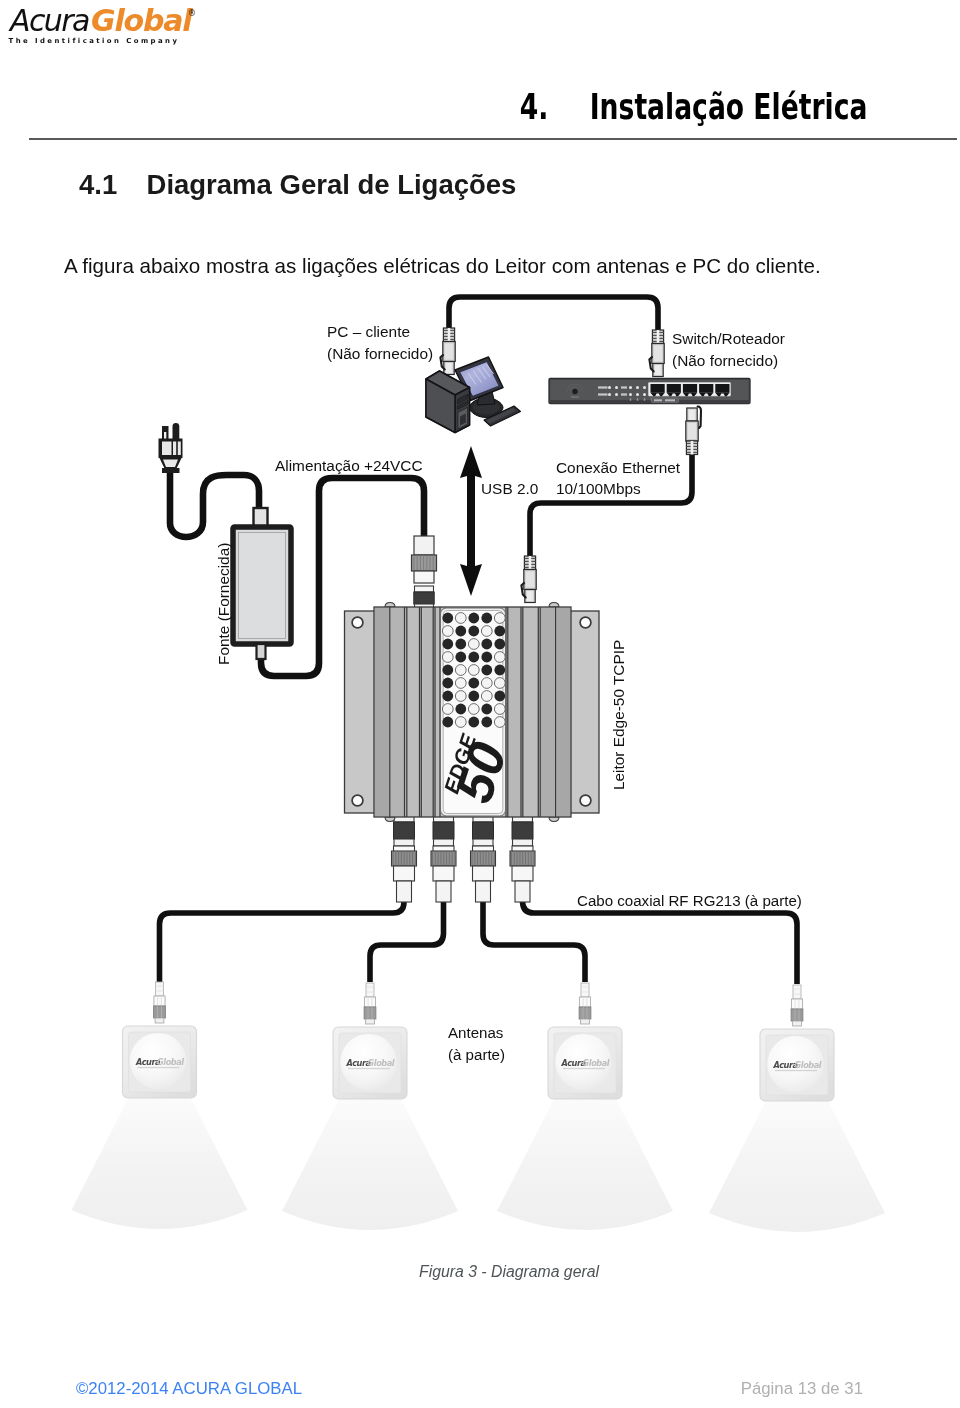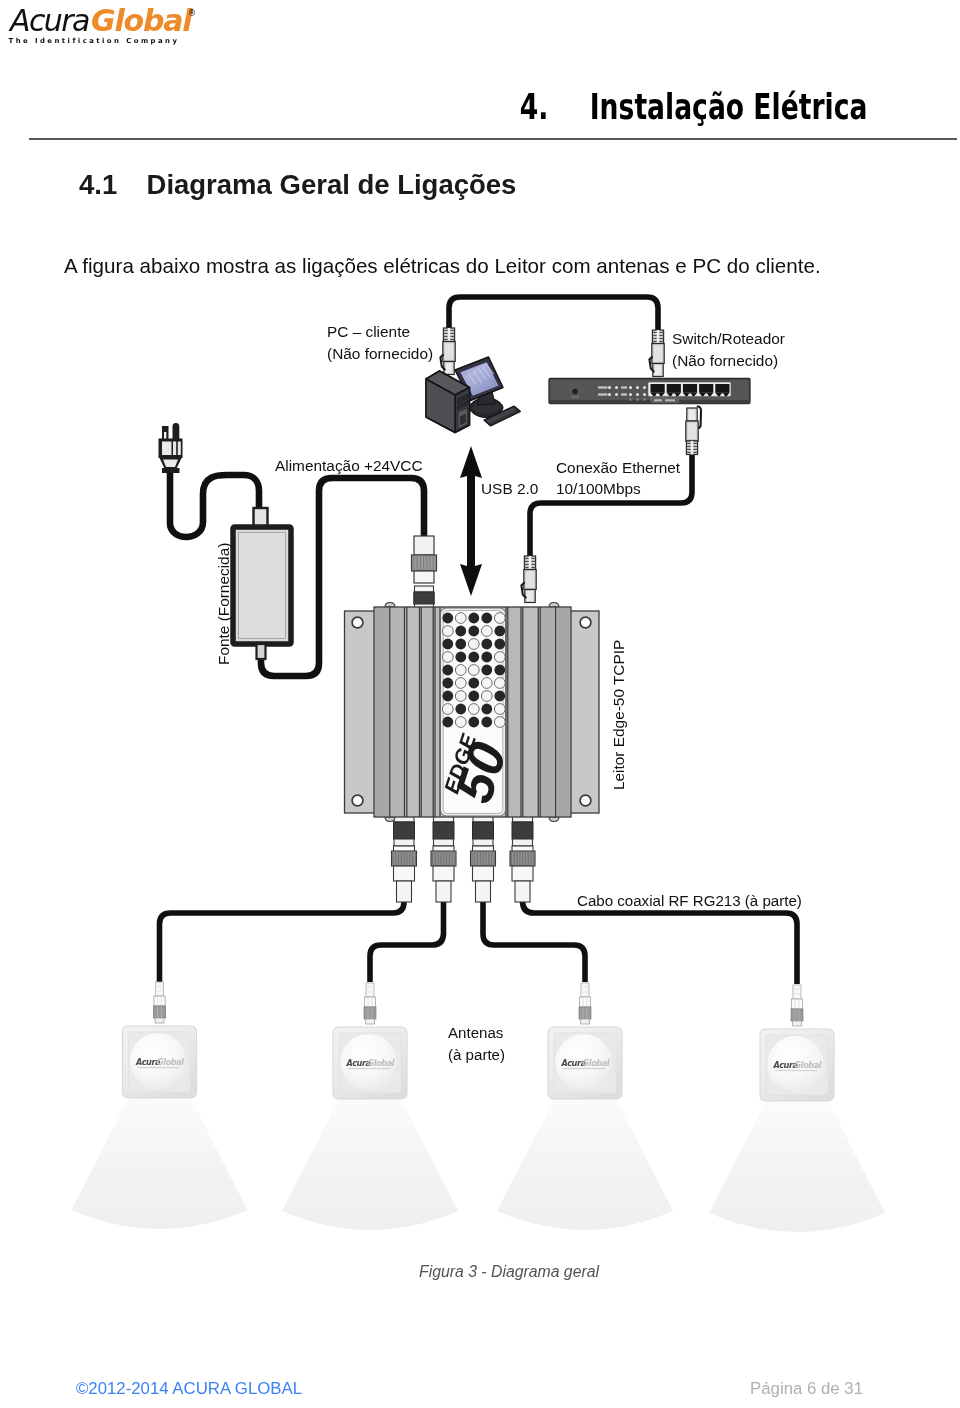--- a/index.html
+++ b/index.html
@@ -534,14 +534,14 @@
 <text class="dlab" transform="translate(229,665) rotate(-90)" x="0" y="0">Fonte (Fornecida)</text>
 <text class="dlab" transform="translate(624,790) rotate(-90)" x="0" y="0">Leitor Edge-50 TCPIP</text>
 </g>
 
 </svg>
   </div>
 
   <div id="figcap">Figura 3 - Diagrama geral</div>
 
   <div id="footer-left">©2012-2014 ACURA GLOBAL</div>
-  <div id="footer-right">Página 6 de 31</div>
+  <div id="footer-right">Página 13 de 31</div>
 </div>
 
 </body></html>

